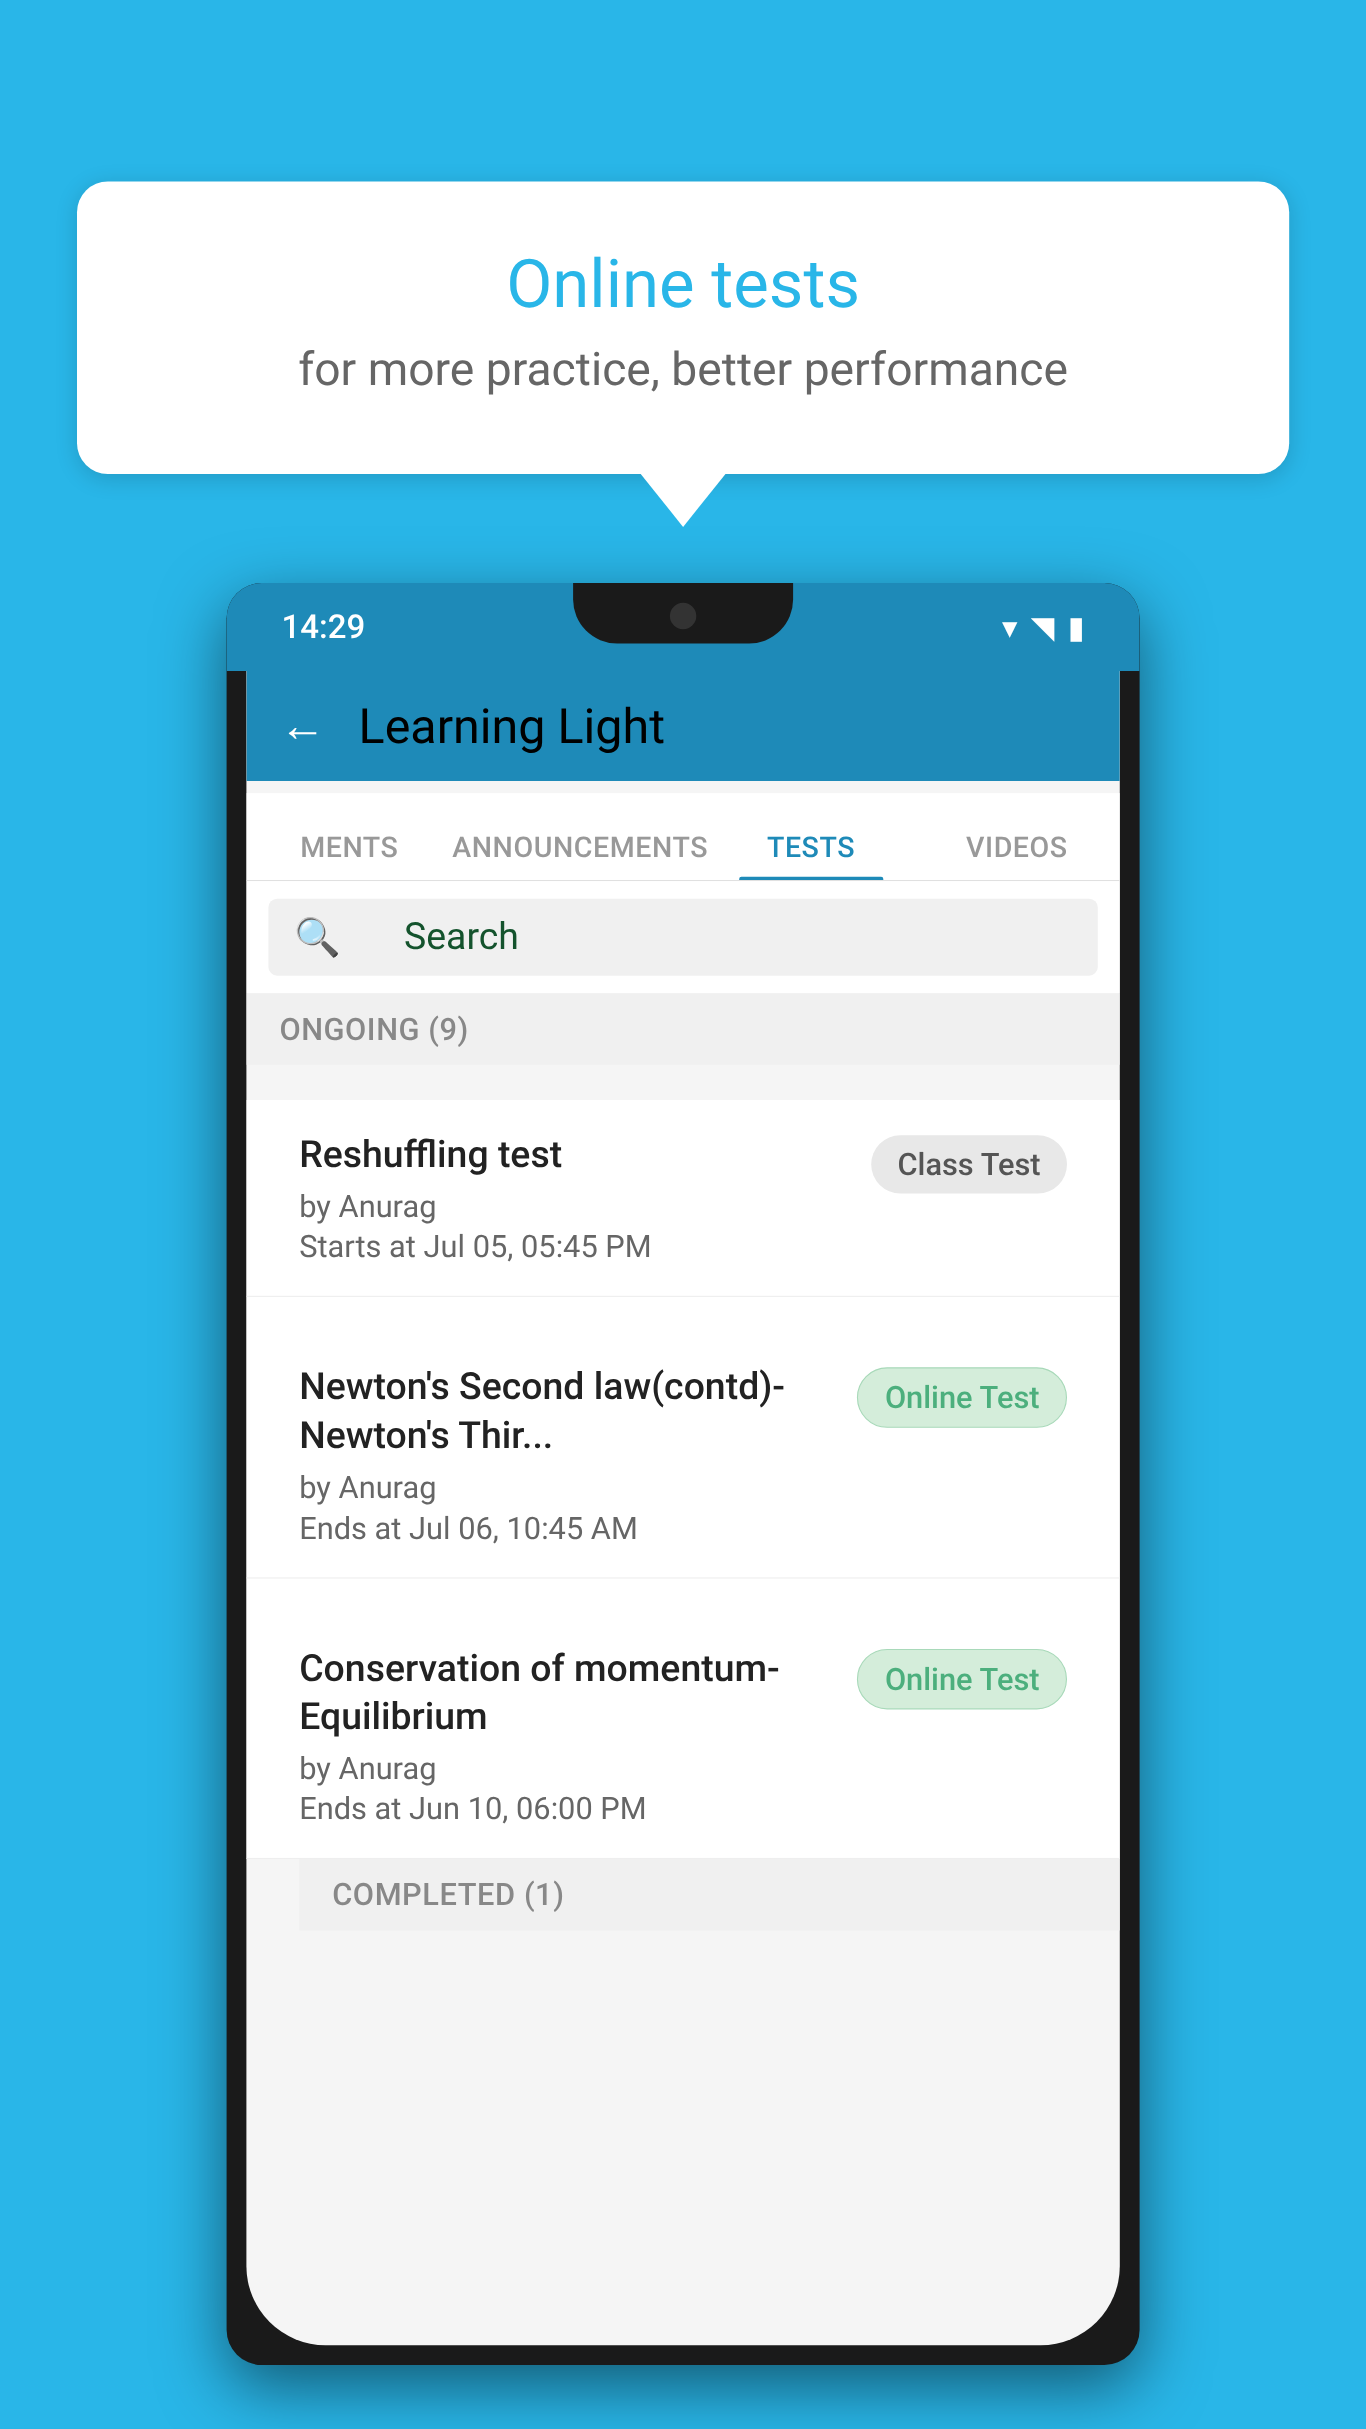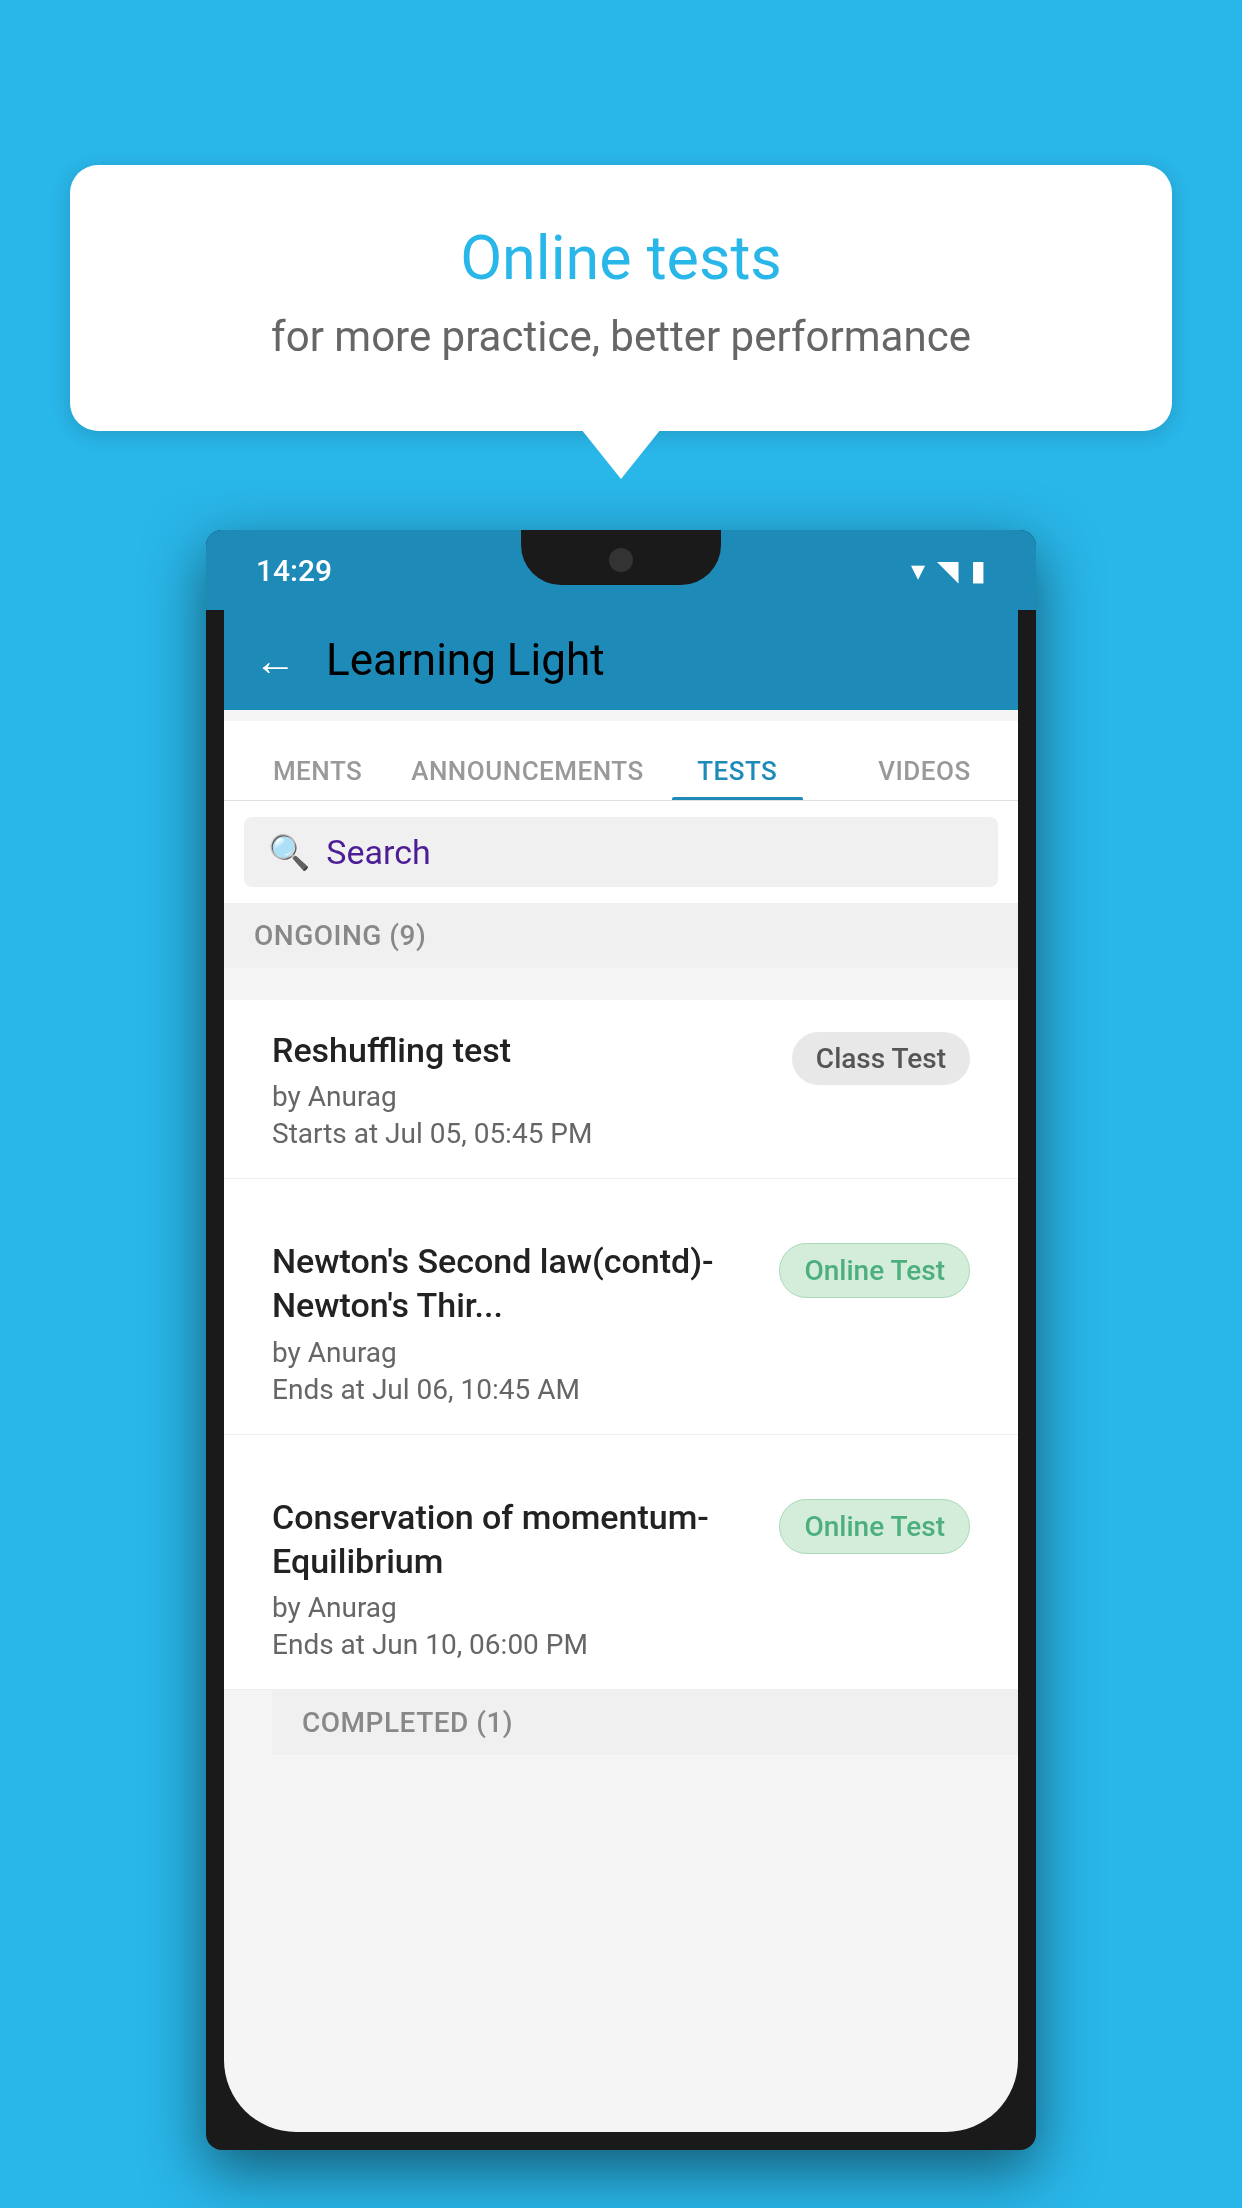--- a/index.html
+++ b/index.html
@@ -55,21 +55,21 @@
 
     
     .phone-frame {
       position: absolute;
       top: 530px;
       left: 50%;
       transform: translateX(-50%);
       width: 830px;
       height: 1620px;
       background: #1a1a1a;
-      border-radius: 16px;
+      border-radius: 32px;
       box-shadow: 0 20px 60px rgba(0,0,0,0.5);
       overflow: hidden;
     }
 
     
     .phone-notch-bar {
       position: absolute;
       top: 0;
       left: 0;
       right: 0;
@@ -209,21 +209,22 @@
       gap: 16px;
     }
 
     .search-icon-svg {
       color: #999;
       font-size: 34px;
     }
 
     .search-placeholder {
       font-size: 34px;
-      color: #4c1d95;
+      color: #14532d;
+      margin-left: 41px;
     }
 
     
     .section-label {
       background: #f0f0f0;
       padding: 16px 30px;
       font-size: 28px;
       color: #888888;
       font-weight: 500;
       letter-spacing: 0.5px;

